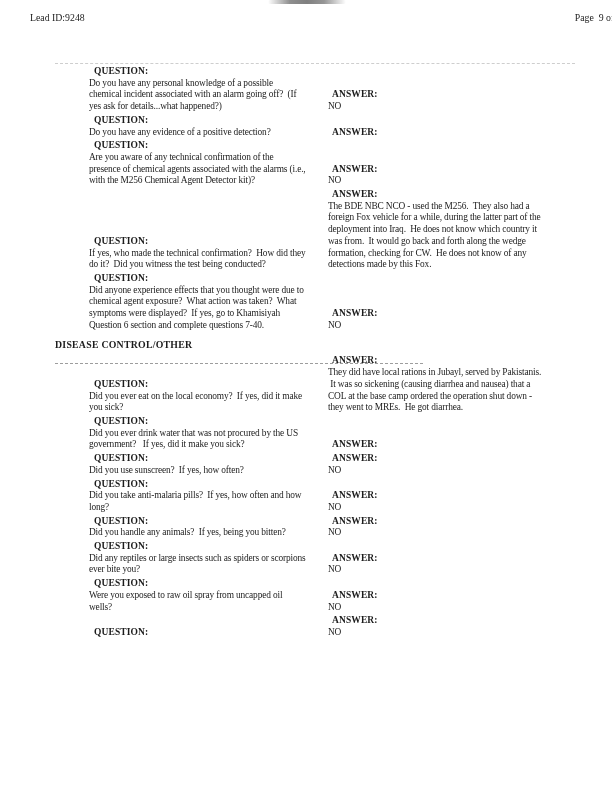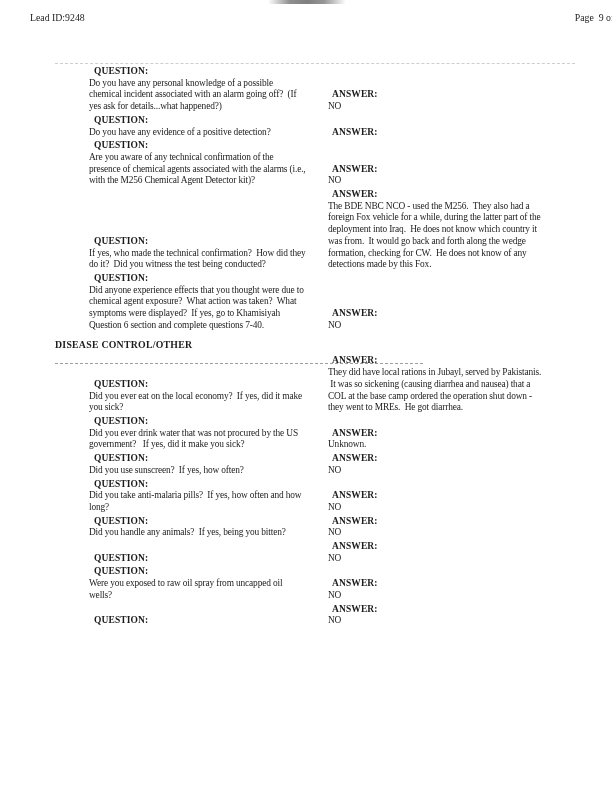--- a/index.html
+++ b/index.html
@@ -188,21 +188,20 @@
     </div>
 
     <div class="qa">
       <div class="qcol">
         <div class="lbl">QUESTION:</div>
         <div class="txt">Did you ever drink water that was not procured by the US
 government?   If yes, did it make you sick?</div>
       </div>
       <div class="acol">
         <div class="lbl">ANSWER:</div>
-        <div class="txt">Unknown.</div>
       </div>
     </div>
 
     <div class="qa">
       <div class="qcol">
         <div class="lbl">QUESTION:</div>
         <div class="txt">Did you use sunscreen?  If yes, how often?</div>
       </div>
       <div class="acol">
         <div class="lbl">ANSWER:</div>
@@ -229,20 +228,22 @@
       </div>
       <div class="acol">
         <div class="lbl">ANSWER:</div>
         <div class="txt">NO</div>
       </div>
     </div>
 
     <div class="qa">
       <div class="qcol">
         <div class="lbl">QUESTION:</div>
+        <div class="txt">Did any reptiles or large insects such as spiders or scorpions
+ever bite you?</div>
       </div>
       <div class="acol">
         <div class="lbl">ANSWER:</div>
         <div class="txt">NO</div>
       </div>
     </div>
 
     <div class="qa">
       <div class="qcol">
         <div class="lbl">QUESTION:</div>

